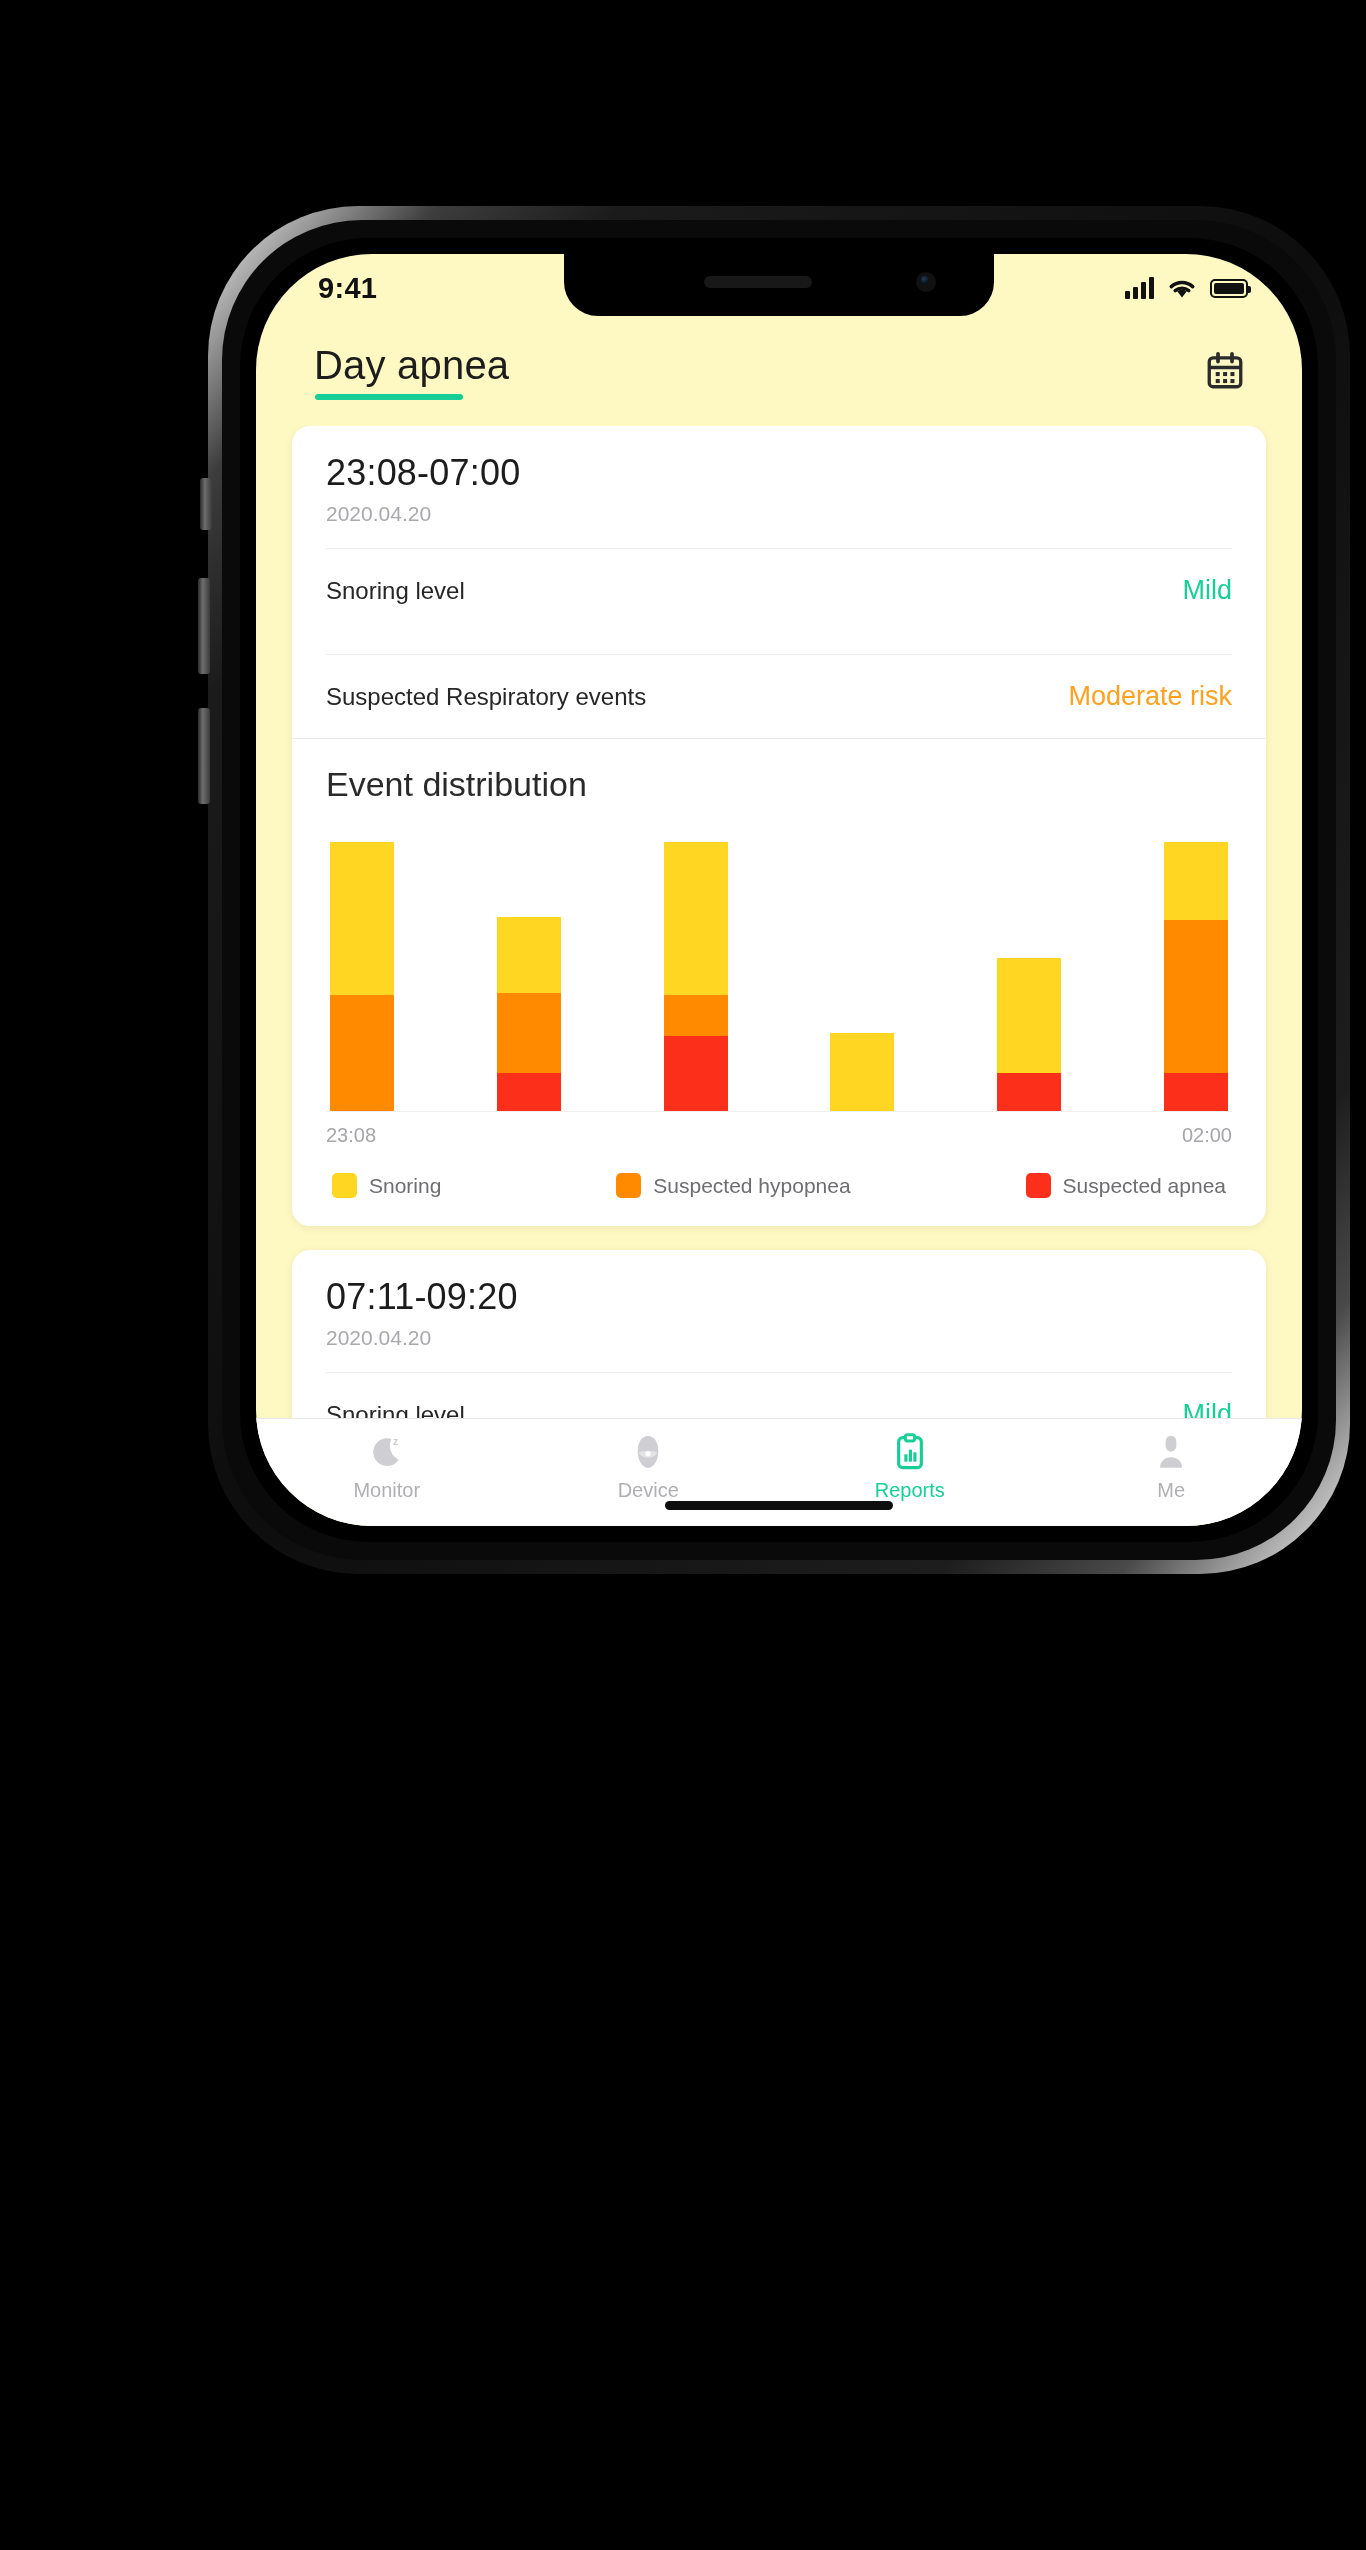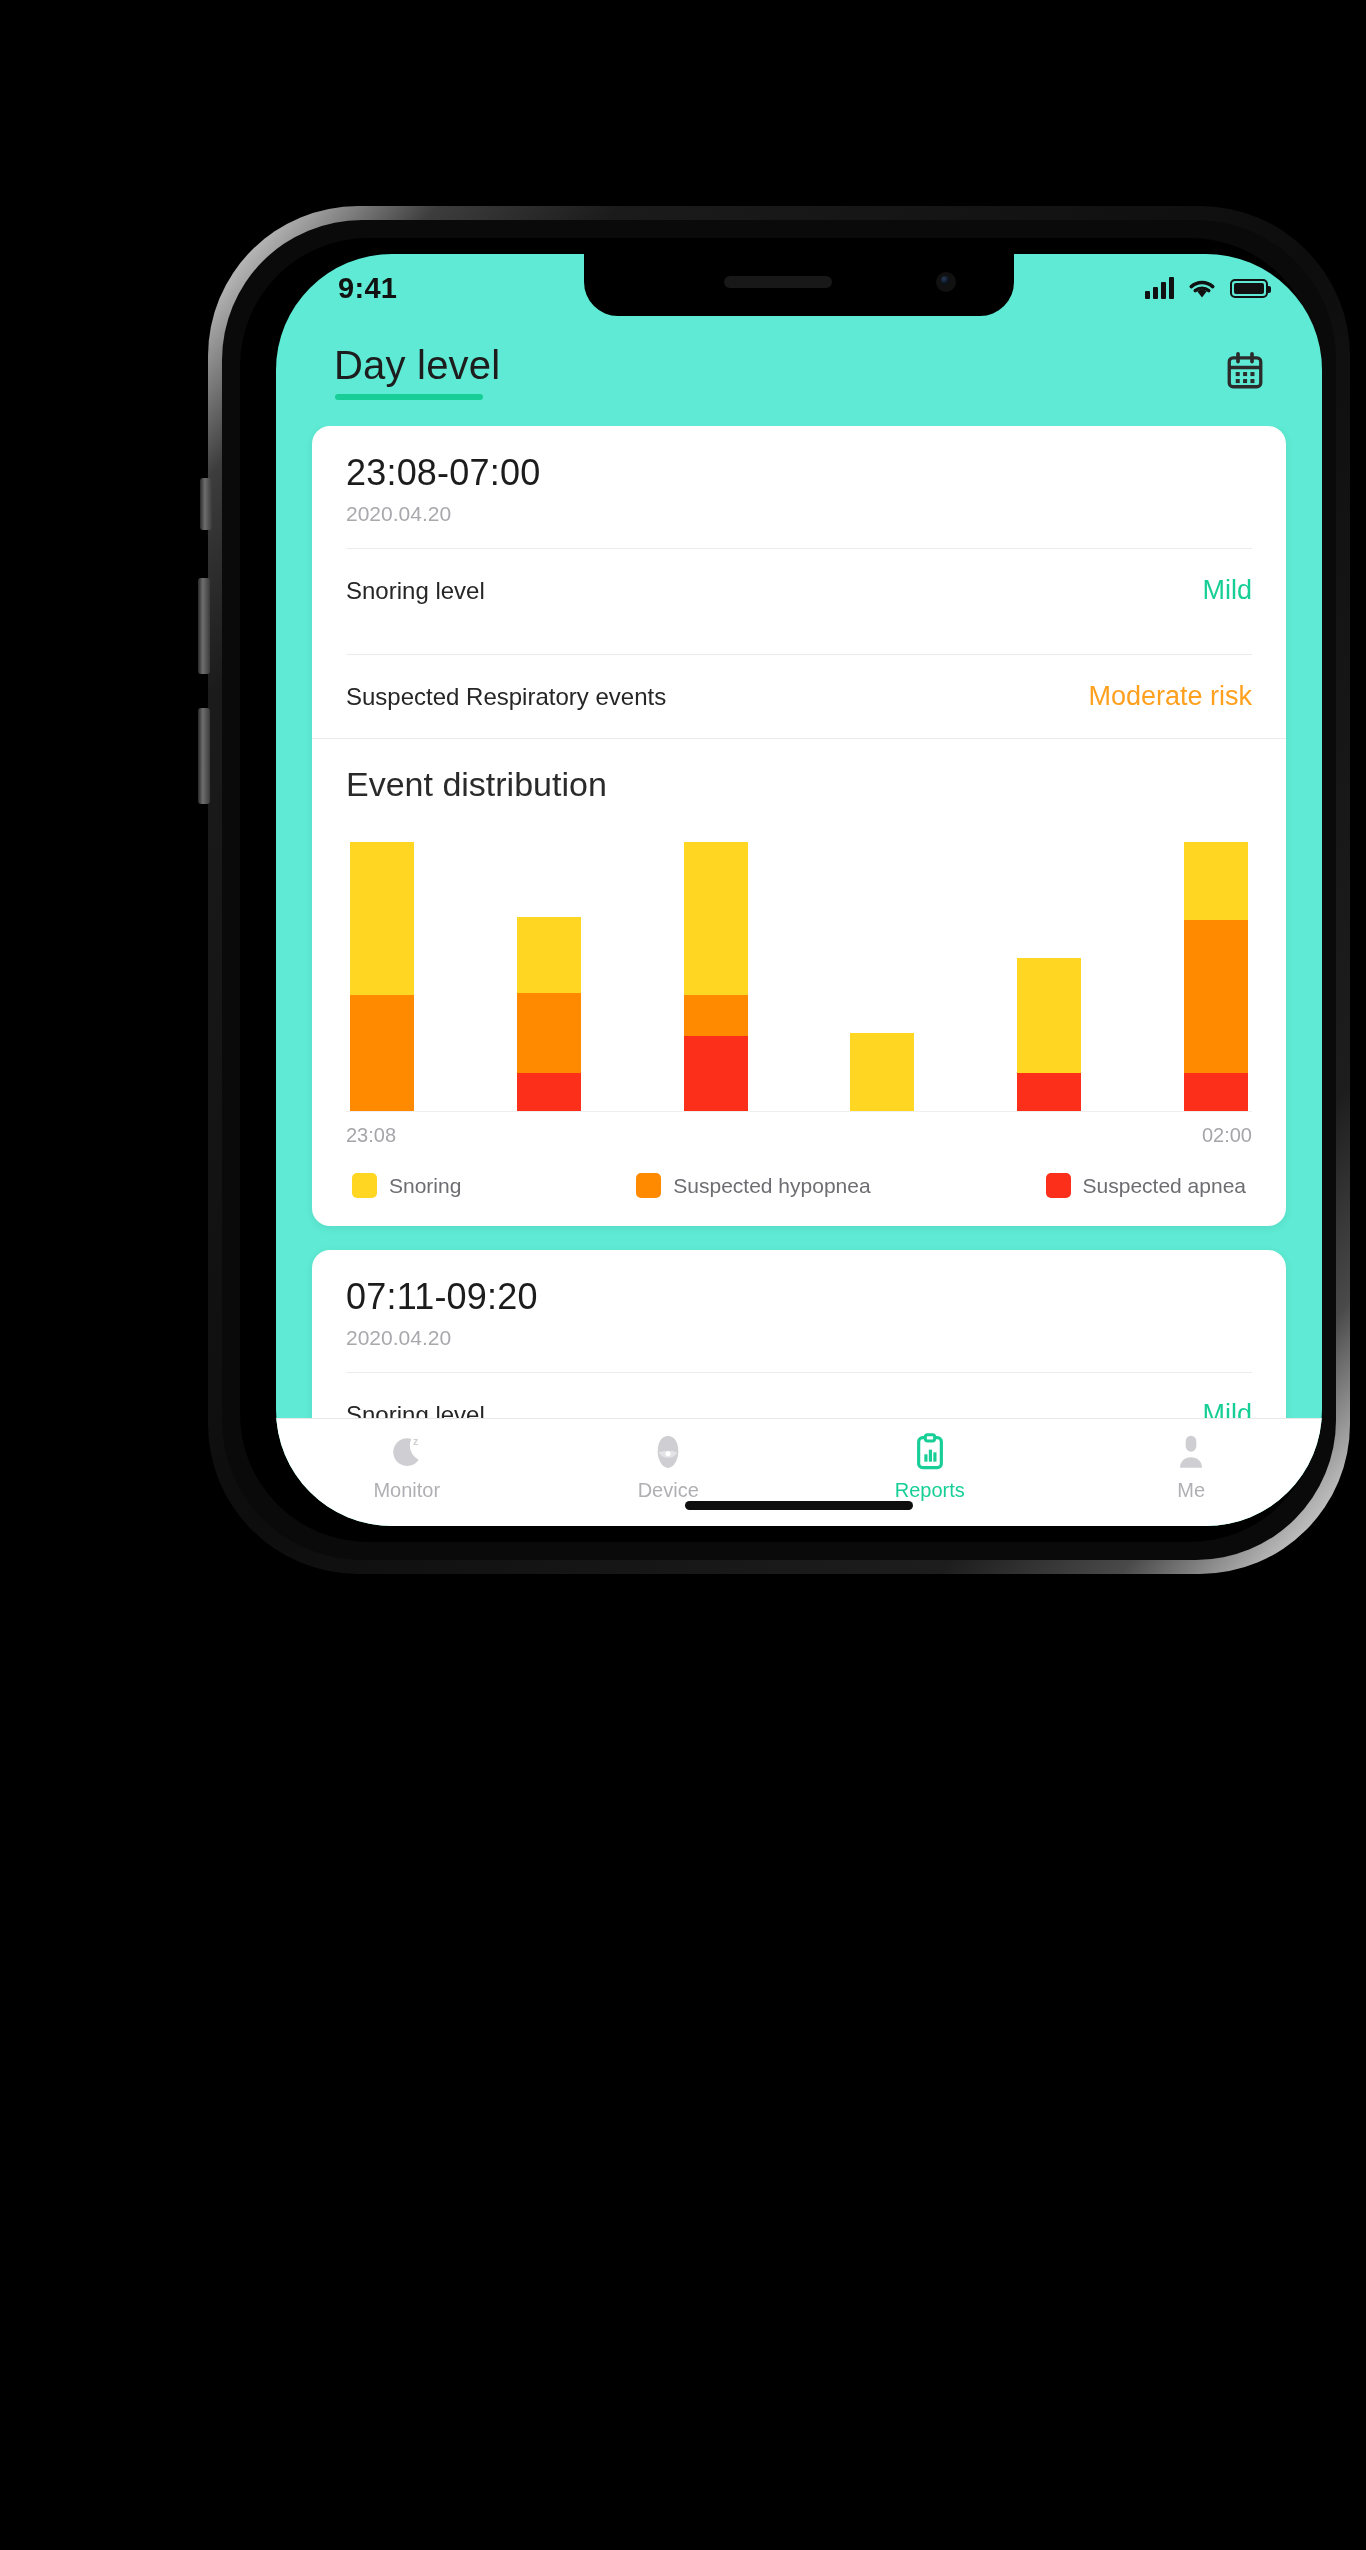--- a/index.html
+++ b/index.html
@@ -56,23 +56,22 @@
   .btn-vdn    { left: 102px; top: 610px; width: 12px; height: 96px; }
   .btn-power  { right: 96px; top: 520px; width: 12px; height: 150px;
                 background: linear-gradient(270deg,#2a2a2a,#6e6e6e 40%,#3a3a3a); }
 
   
   .screen {
     position: absolute;
     left: 160px; top: 156px;
     width: 1046px; height: 1272px;
     border-radius: 116px;
-    background: #5eead4;
+    background: #fef9c3;
     overflow: hidden;
-    margin-left: 20px;
   }
 
   
   .notch {
     position: absolute;
     left: 50%; transform: translateX(-50%);
     top: 0;
     width: 430px; height: 62px;
     background: #000;
     border-bottom-left-radius: 34px;
@@ -262,21 +261,21 @@
             <path d="M8.2 13.6 A10.6 10.6 0 0 1 21.8 13.6" stroke="#111" stroke-width="3.4" fill="none" stroke-linecap="round"></path>
           </svg>
           <div class="batt">
               <span></span>
             </div>
         </div>
       </div>
 
       <div class="app-header">
         <div class="title-wrap">
-          <div class="page-title">Day level</div>
+          <div class="page-title">Day apnea</div>
           <div class="title-underline"></div>
         </div>
         <svg class="cal-icon" viewBox="0 0 24 24">
           <rect x="3" y="4.5" width="18" height="16.5" rx="2.2" fill="none" stroke="#2b2b2b" stroke-width="1.9"></rect>
           <line x1="3" y1="10" x2="21" y2="10" stroke="#2b2b2b" stroke-width="1.9"></line>
           <line x1="8" y1="2.2" x2="8" y2="6.6" stroke="#2b2b2b" stroke-width="2.1" stroke-linecap="round"></line>
           <line x1="16" y1="2.2" x2="16" y2="6.6" stroke="#2b2b2b" stroke-width="2.1" stroke-linecap="round"></line>
           <rect x="6.7" y="12.6" width="2.3" height="2.3" fill="#2b2b2b"></rect>
           <rect x="10.9" y="12.6" width="2.3" height="2.3" fill="#2b2b2b"></rect>
           <rect x="15.1" y="12.6" width="2.3" height="2.3" fill="#2b2b2b"></rect>

